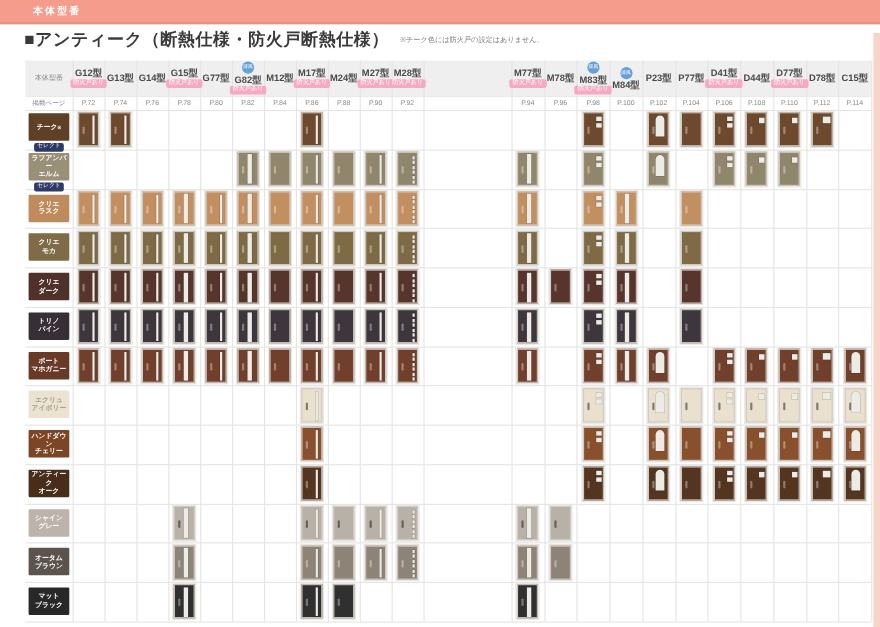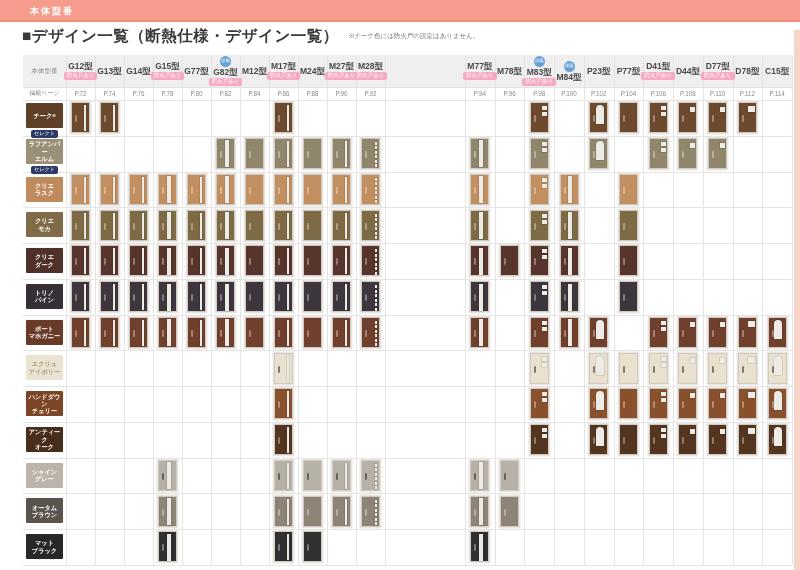--- a/index.html
+++ b/index.html
@@ -40,21 +40,21 @@
   .edgestrip{position:absolute;left:794px;top:30px;width:6px;height:540px;}
 </style>
 </head>
 <body>
 
 <div class="banner" style="background: rgb(245, 156, 140);">
   <span>本体型番</span>
 </div>
 
 <div class="titlebar">
-  <h1>■デザイン一覧（断熱仕様・デザイン一覧）</h1><span class="note">※チーク色には防火戸の設定はありません。</span>
+  <h1>■アンティーク（断熱仕様・防火戸断熱仕様）</h1><span class="note">※チーク色には防火戸の設定はありません。</span>
 </div>
 
 <div id="design-table">
   <div class="h1bg" style="background: rgb(239, 239, 239);"></div>
   <div class="corner">本体型番</div>
   <div class="pghead">掲載ページ</div>
 <div class="vline" style="left: 43px; background: rgb(228, 228, 228);"></div>
     <div class="vline" style="left: 72px; background: rgb(228, 228, 228);"></div>
     <div class="vline" style="left: 101px; background: rgb(228, 228, 228);"></div>
     <div class="vline" style="left: 130px; background: rgb(228, 228, 228);"></div>

